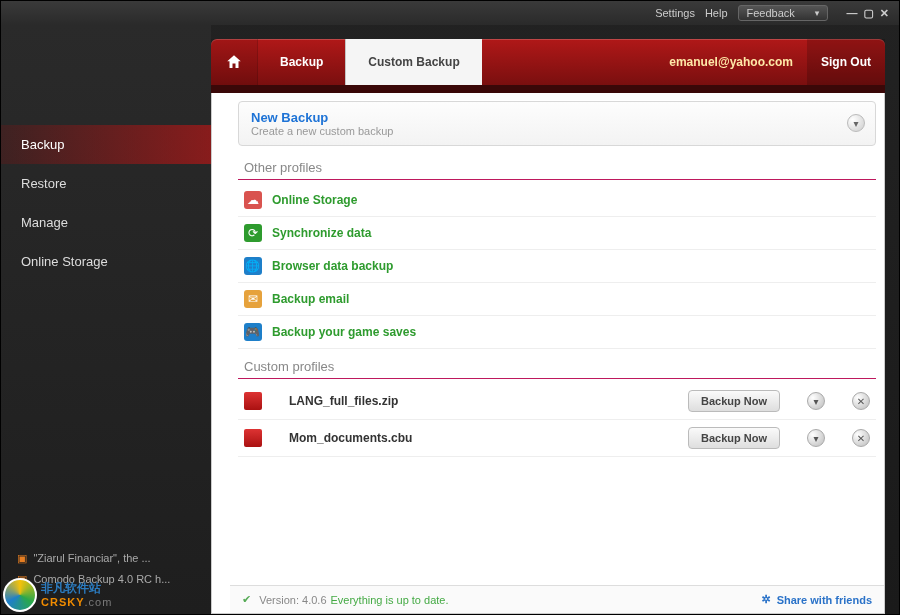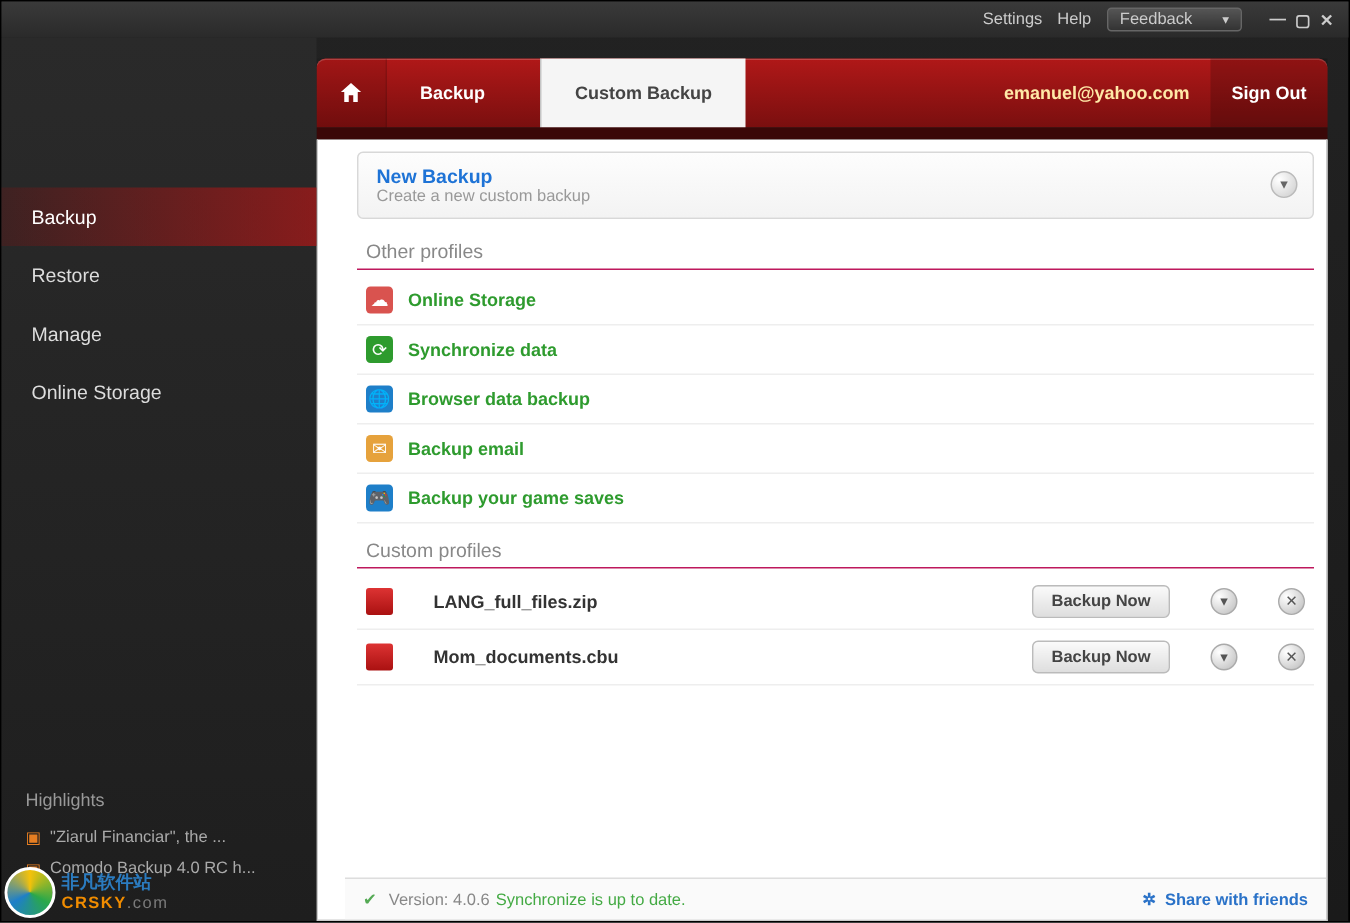--- a/index.html
+++ b/index.html
@@ -33,21 +33,21 @@
 .rss-item { display: flex; gap: 6px; margin-bottom: 8px; color: #aaa; white-space: nowrap; overflow: hidden; text-overflow: ellipsis; }
 .rss-icon { color: #e67e22; }
 
 
 .main { flex: 1; display: flex; flex-direction: column; padding: 14px 14px 0 0; }
 
 .tabstrip { height: 46px; background: linear-gradient(#b01818, #7a0f0f); border-top-left-radius: 6px; border-top-right-radius: 6px; display: flex; align-items: stretch; color: #fff; font-size: 12px; box-shadow: inset 0 1px 0 rgba(255,255,255,0.2); }
 .home-btn { width: 46px; display: flex; align-items: center; justify-content: center; cursor: pointer; background: rgba(0,0,0,0.08); }
 .home-btn svg { fill: #fff; }
 .tab { padding: 0 22px; display: flex; align-items: center; font-weight: bold; cursor: pointer; border-left: 1px solid rgba(0,0,0,0.2); }
-.tab.active { background: #f5f5f5; color: #444; margin-left: 15px; }
+.tab.active { background: #f5f5f5; color: #444; }
 .tabstrip .spacer { flex: 1; }
 .tabstrip .user { display: flex; align-items: center; padding: 0 14px; color: #ffe9a8; font-weight: bold; font-size: 12px; }
 .tabstrip .signout { display: flex; align-items: center; padding: 0 14px; background: rgba(0,0,0,0.18); cursor: pointer; font-weight: bold; }
 
 .redbar { height: 8px; background: #3a0808; }
 
 .content { flex: 1; background: #fff; border: 1px solid #ccc; border-top: none; display: flex; flex-direction: column; overflow: hidden; padding-left: 18px; }
 
 .newbackup { margin: 8px; border: 1px solid #d8d8d8; border-radius: 4px; padding: 8px 12px; position: relative; background: linear-gradient(#fdfdfd,#f3f3f3); }
 .newbackup .t { color: #1e73d6; font-weight: bold; font-size: 13px; }
@@ -110,21 +110,20 @@
   </div>
 
   <div class="body">
     <div class="sidebar">
       <div class="sidebar-item active">Backup</div>
       <div class="sidebar-item">Restore</div>
       <div class="sidebar-item">Manage</div>
       <div class="sidebar-item">Online Storage</div>
 
       <div class="highlights">
-        <h4>Highlights</h4>
         <div class="rss-item">
           <span class="rss-icon">▣</span>
           <span>"Ziarul Financiar", the ...</span>
         </div>
         <div class="rss-item">
           <span class="rss-icon">▣</span>
           <span>Comodo Backup 4.0 RC h...</span>
         </div>
       </div>
     </div>
@@ -193,21 +192,21 @@
             <span class="rnd">✕</span>
           </div>
         </div>
 
         <div style="flex:1"></div>
 
         <div class="statusbar">
           <span class="check">✔</span>
           <span class="ver">Version:</span>&nbsp;
           <span class="ver">4.0.6</span>
-          <span class="msg">Synchronize is up to date.</span>
+          <span class="msg">Everything is up to date.</span>
           <span class="share">
             <span>✲</span>
             <span>Share with friends</span>
           </span>
         </div>
       </div>
     </div>
   </div>
 
   <div class="wm">

